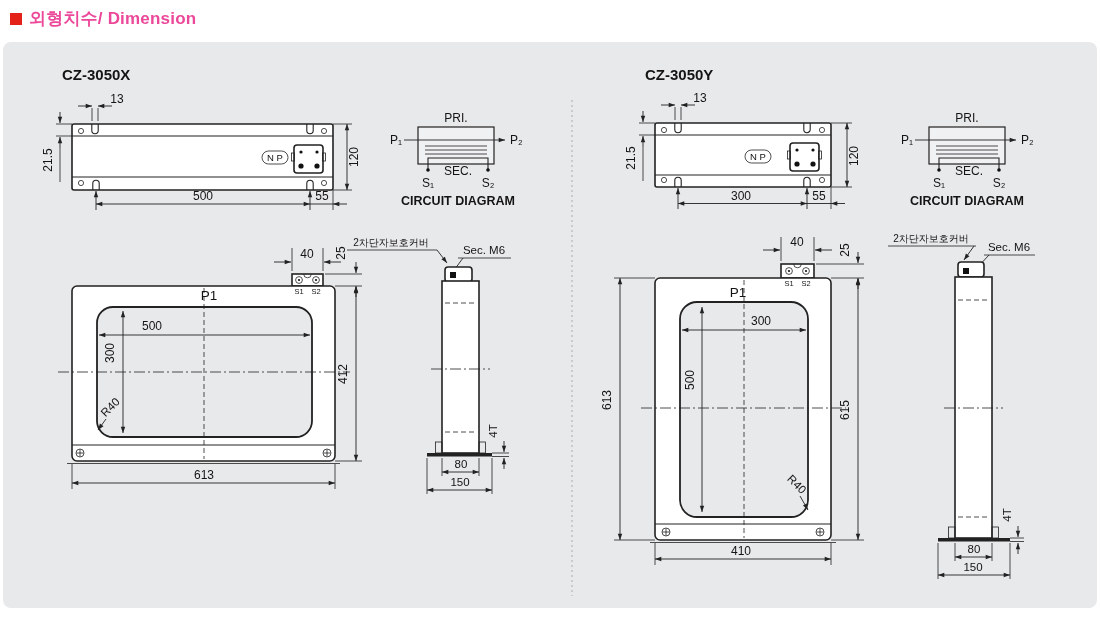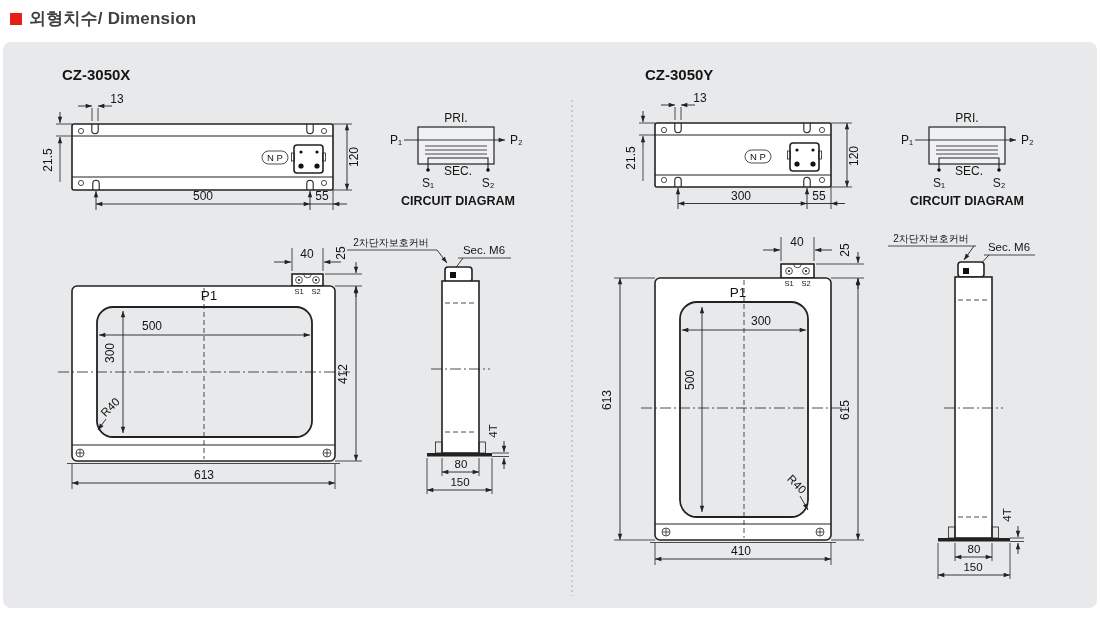--- a/index.html
+++ b/index.html
@@ -1,20 +1,20 @@
 <!DOCTYPE html>
 <html><head>
 <meta charset="utf-8">
 <style>
   html,body{margin:0;padding:0;background:#fff;}
   body{width:1100px;height:617px;position:relative;font-family:"Liberation Sans",sans-serif;}
   .page{position:absolute;inset:0;}
   .header{position:absolute;left:10px;top:7px;display:flex;align-items:center;gap:7px;z-index:2;}
   .bullet{width:12px;height:12px;background:#e32119;display:inline-block;}
-  .title{font-size:17px;font-weight:bold;color:#404040;letter-spacing:0.2px;}
+  .title{font-size:17px;font-weight:bold;color:#ec4899;letter-spacing:0.2px;}
   svg{position:absolute;left:0;top:0;font-family:"Liberation Sans",sans-serif;}
   svg text{fill:#141414;font-size:12px;}
   .ol{fill:#ffffff;stroke:#222;stroke-width:1.6;}
   .ln{fill:none;stroke:#222;stroke-width:1.1;}
   .thin{fill:none;stroke:#222;stroke-width:0.8;}
   .dim{fill:none;stroke:#222;stroke-width:0.9;}
   .dash{fill:none;stroke:#222;stroke-width:0.8;stroke-dasharray:5,3;}
   .cl{fill:none;stroke:#222;stroke-width:0.8;stroke-dasharray:11,3,2,3;}
   .t15{font-size:15px;font-weight:600;}
   .t13{font-size:13.5px;}

